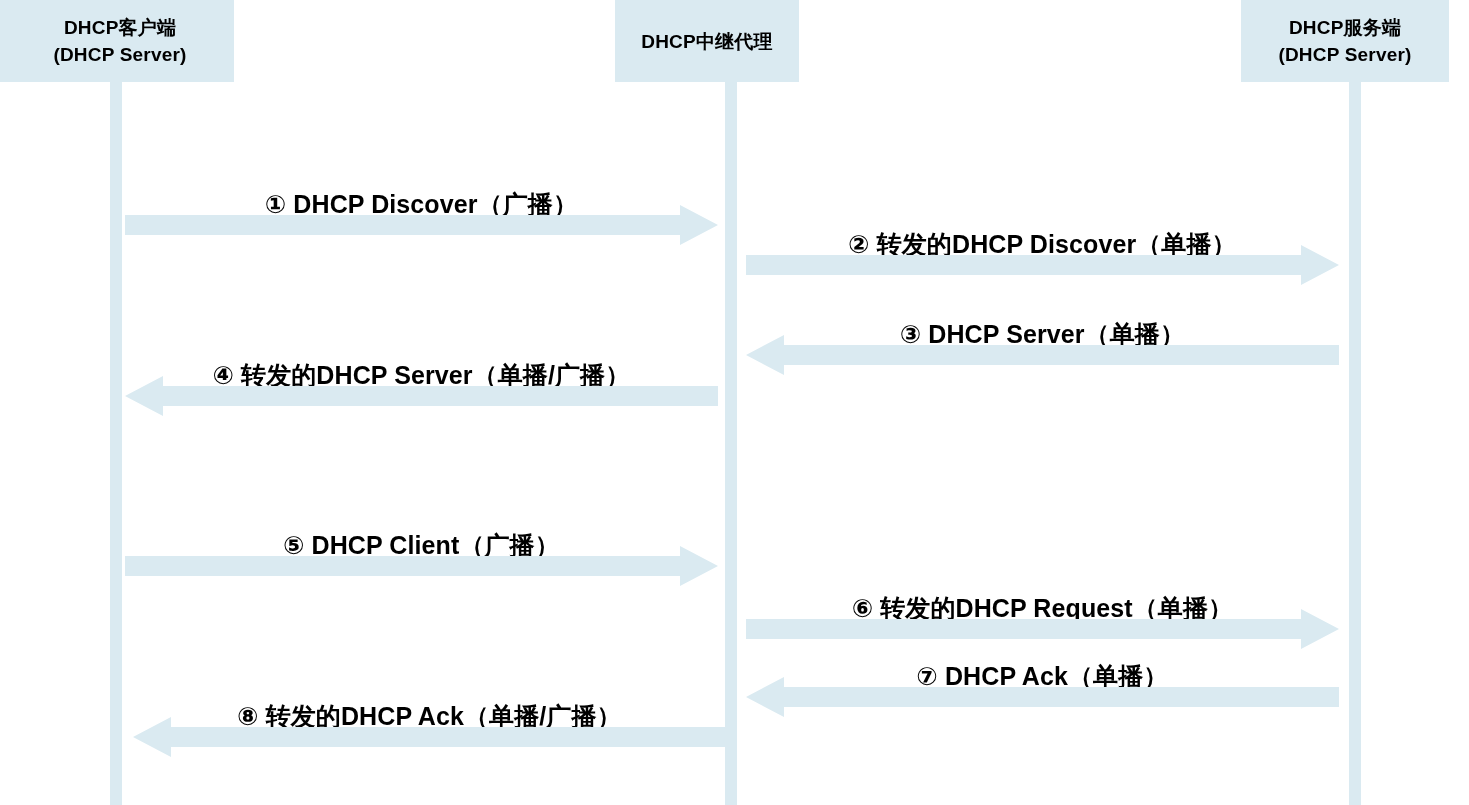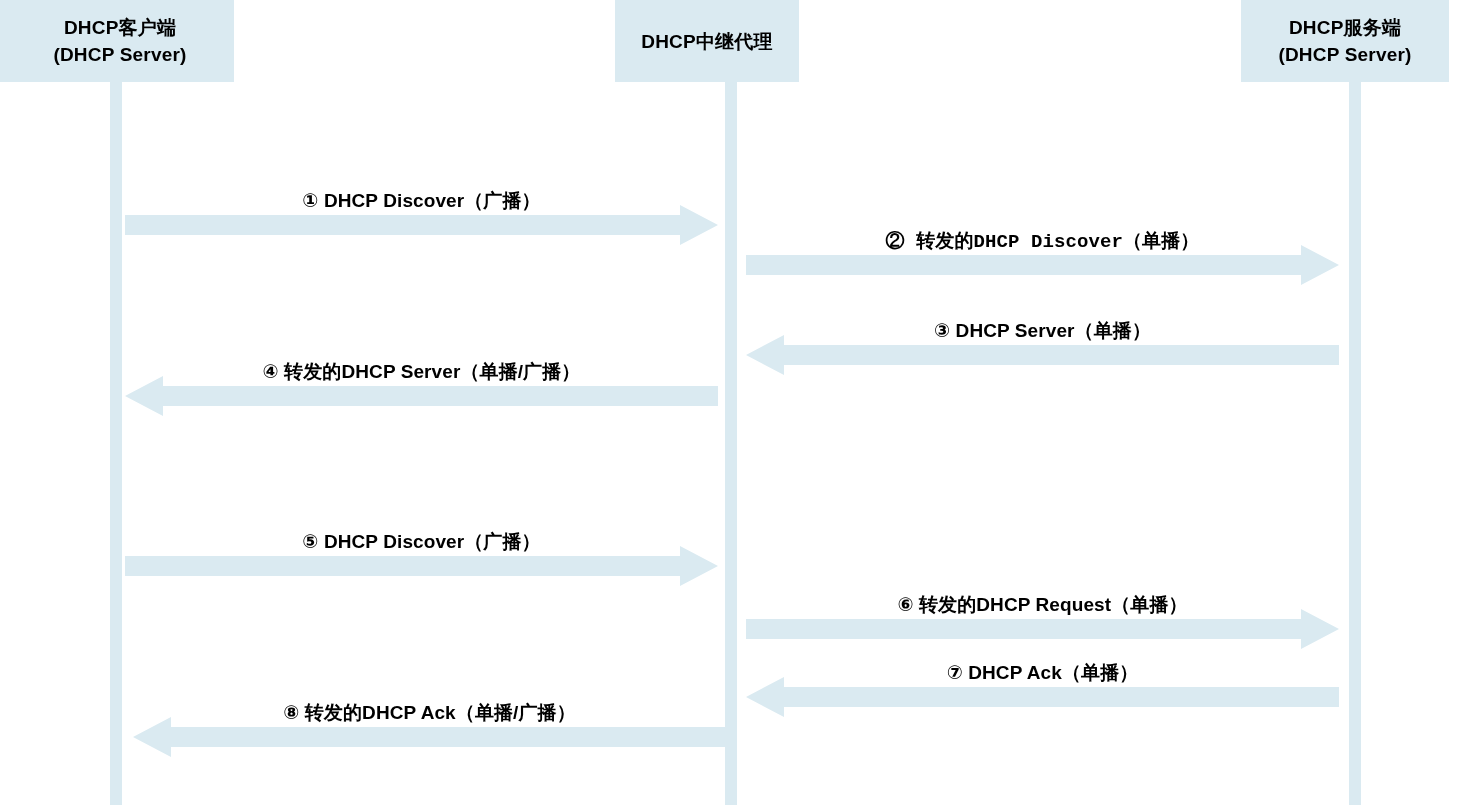--- a/index.html
+++ b/index.html
@@ -39,21 +39,21 @@
     display: block;
   }
   .msg {
     position: absolute;
   }
   .msg-label {
     position: absolute;
     width: 100%;
     text-align: center;
     font-weight: bold;
-    font-size: 19px;
+    font-size: 25px;
     color: #000000;
     white-space: nowrap;
     letter-spacing: 0.1px;
   }
   .arrow-svg {
     position: absolute;
     left: 0;
     top: 0;
     overflow: visible;
   }
@@ -83,42 +83,42 @@
   </div>
 
   <div class="msg" style="left:125px; top:188px; width:593px; height:56px;">
     <div class="msg-label" style="top:0px;">① DHCP Discover（广播）</div>
     <svg class="arrow-svg" width="593" height="56" viewBox="0 0 593 56">
       <polygon points="0,27 555,27 555,17 593,37 555,57 555,47 0,47" fill="#daeaf1"></polygon>
     </svg>
   </div>
 
   <div class="msg" style="left:746px; top:228px; width:593px; height:56px;">
-    <div class="msg-label" style="top:0px;font-family:Liberation Mono, monospace;">② 转发的DHCP Discover（单播）</div>
+    <div class="msg-label" style="top:0px;">② 转发的DHCP Discover（单播）</div>
     <svg class="arrow-svg" width="593" height="56" viewBox="0 0 593 56">
       <polygon points="0,27 555,27 555,17 593,37 555,57 555,47 0,47" fill="#daeaf1"></polygon>
     </svg>
   </div>
 
   <div class="msg" style="left:746px; top:318px; width:593px; height:56px;">
     <div class="msg-label" style="top:0px;">③ DHCP Server（单播）</div>
     <svg class="arrow-svg" width="593" height="56" viewBox="0 0 593 56">
       <polygon points="593,27 38,27 38,17 0,37 38,57 38,47 593,47" fill="#daeaf1"></polygon>
     </svg>
   </div>
 
   <div class="msg" style="left:125px; top:359px; width:593px; height:56px;">
     <div class="msg-label" style="top:0px;">④ 转发的DHCP Server（单播/广播）</div>
     <svg class="arrow-svg" width="593" height="56" viewBox="0 0 593 56">
       <polygon points="593,27 38,27 38,17 0,37 38,57 38,47 593,47" fill="#daeaf1"></polygon>
     </svg>
   </div>
 
   <div class="msg" style="left:125px; top:529px; width:593px; height:56px;">
-    <div class="msg-label" style="top:0px;">⑤ DHCP Discover（广播）</div>
+    <div class="msg-label" style="top:0px;">⑤ DHCP Client（广播）</div>
     <svg class="arrow-svg" width="593" height="56" viewBox="0 0 593 56">
       <polygon points="0,27 555,27 555,17 593,37 555,57 555,47 0,47" fill="#daeaf1"></polygon>
     </svg>
   </div>
 
   <div class="msg" style="left:746px; top:592px; width:593px; height:56px;">
     <div class="msg-label" style="top:0px;">⑥ 转发的DHCP Request（单播）</div>
     <svg class="arrow-svg" width="593" height="56" viewBox="0 0 593 56">
       <polygon points="0,27 555,27 555,17 593,37 555,57 555,47 0,47" fill="#daeaf1"></polygon>
     </svg>

